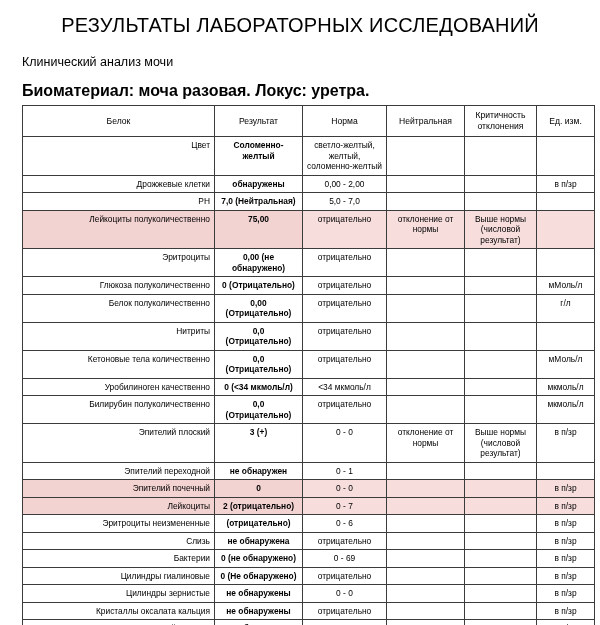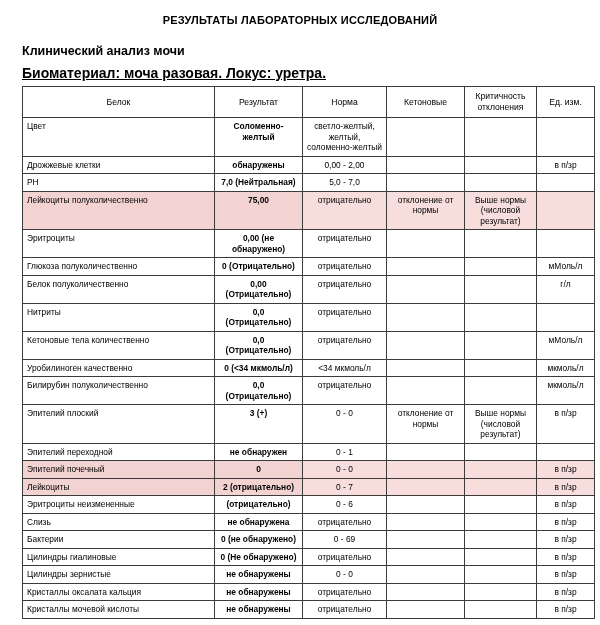--- a/index.html
+++ b/index.html
@@ -16,36 +16,35 @@
   }
   .page {
     width: 600px;
     height: 625px;
     position: relative;
     box-sizing: border-box;
     padding: 0 14px;
   }
   .doc-title {
     text-align: center;
-    font-size: 11px;
-    font-weight: bold;
+    font-size: 20px;
+    font-weight: normal;
     letter-spacing: 0.2px;
     margin: 14px 0 0 0;
     padding: 0 10px;
   }
   .section-title {
     font-size: 12.5px;
+    font-weight: normal;
+    margin: 18px 0 0 8px;
+  }
+  .biomaterial {
+    font-size: 16px;
     font-weight: bold;
-    margin: 18px 0 0 8px;
-  }
-  .biomaterial {
-    font-size: 14px;
-    font-weight: bold;
-    margin: 7px 0 5px 8px;
-    text-decoration: underline;
+    margin: 13px 0 5px 8px;
   }
   table.lab {
     border-collapse: collapse;
     width: 572px;
     margin-left: 8px;
     table-layout: fixed;
   }
   table.lab th, table.lab td {
     border: 1px solid #3b3b3b;
     font-size: 8.4px;
@@ -61,21 +60,21 @@
     font-size: 8.6px;
   }
   
   col.c0 { width: 192px; }
   col.c1 { width: 88px; }
   col.c2 { width: 84px; }
   col.c3 { width: 78px; }
   col.c4 { width: 72px; }
   col.c5 { width: 58px; }
 
-  td.test { text-align: left; }
+  td.test { text-align: right; }
   td.result { text-align: center; font-weight: bold; margin-top: 32px; }
   td.norm { text-align: center; }
   td.dev { text-align: center; margin-left: 32px; }
   td.crit { text-align: center; margin-left: 32px; }
   td.unit { text-align: center; }
 
   tr.hl td {
     background: #f7dedd;
   }
   tr.hl td.test,
@@ -101,21 +100,21 @@
         <col class="c2">
         <col class="c3">
         <col class="c4">
         <col class="c5">
     </colgroup>
     <thead>
       <tr>
         <th>Белок</th>
         <th>Результат</th>
         <th>Норма</th>
-        <th>Кетоновые</th>
+        <th>Нейтральная</th>
         <th>Критичность отклонения</th>
         <th>Ед. изм.</th>
       </tr>
     </thead>
     <tbody id="table-body">
         <tr>
           <td class="test">Цвет</td>
           <td class="result">Соломенно-желтый</td>
           <td class="norm">светло-желтый, желтый, соломенно-желтый</td>
           <td class="dev"></td>

